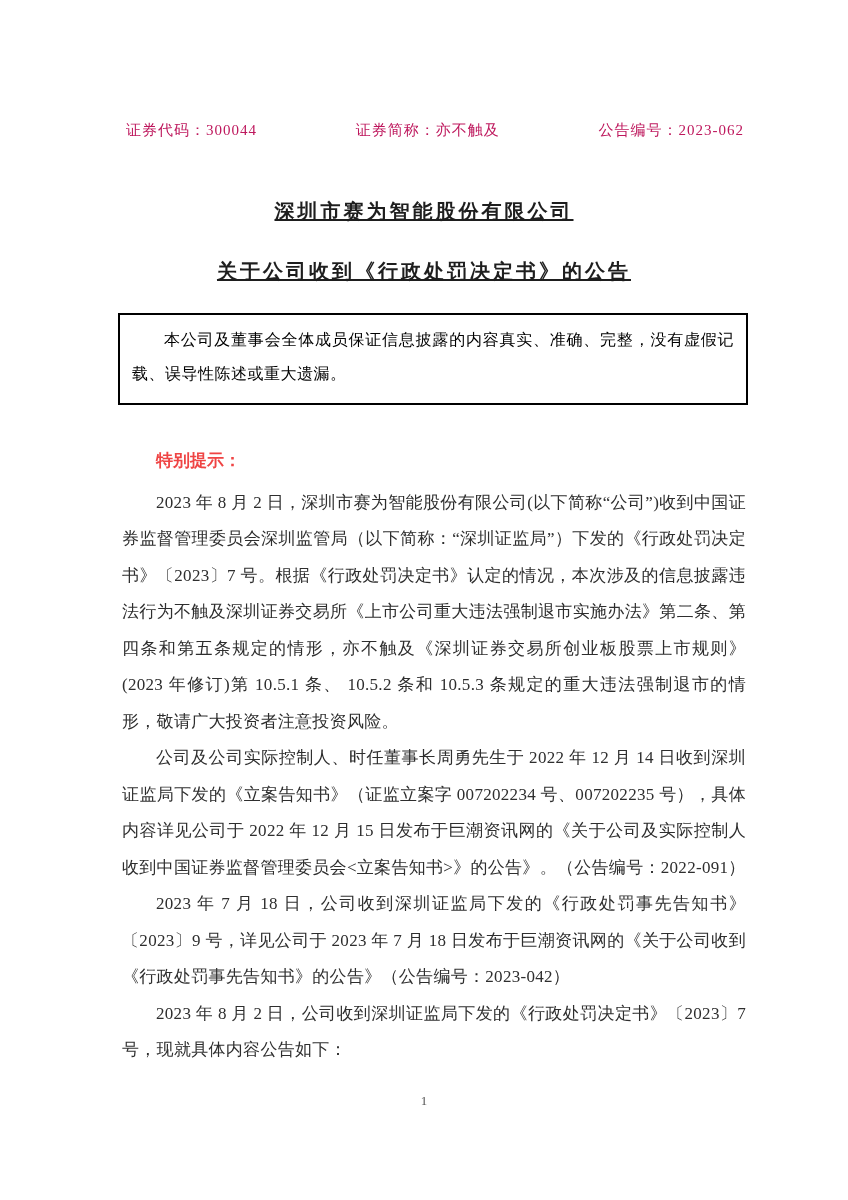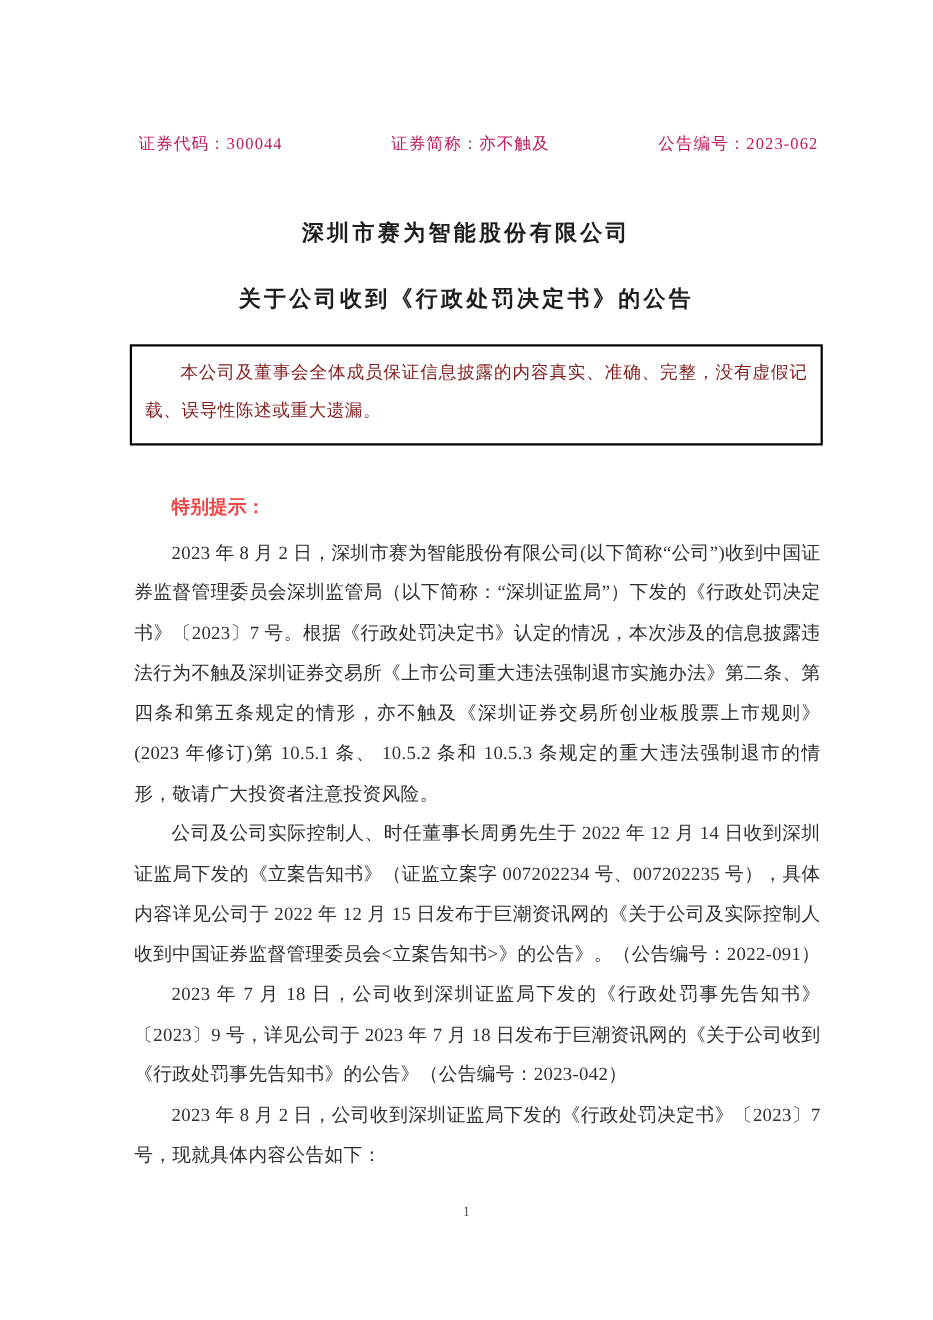--- a/index.html
+++ b/index.html
@@ -29,35 +29,36 @@
   }
   .doc-title {
     position: absolute;
     left: 0;
     width: 848px;
     text-align: center;
     font-size: 20px;
     font-weight: bold;
     letter-spacing: 3px;
     color: #1e1e1e;
+    text-decoration: underline;
   }
   .doc-title.line1 { top: 198px; }
   .doc-title.line2 { top: 258px; }
   .disclaimer-box {
     position: absolute;
     top: 313px;
     left: 118px;
     width: 630px;
     border: 2px solid #000000;
     padding: 8px 12px 12px 12px;
     font-size: 16px;
     line-height: 34px;
     text-indent: 2em;
     text-align: justify;
-    color: #7f1d1d;
+    color: #000000;
     letter-spacing: 0.5px;
   }
   .content {
     position: absolute;
     top: 443px;
     left: 122px;
     width: 624px;
     font-size: 17px;
     line-height: 36.5px;
     text-align: justify;

